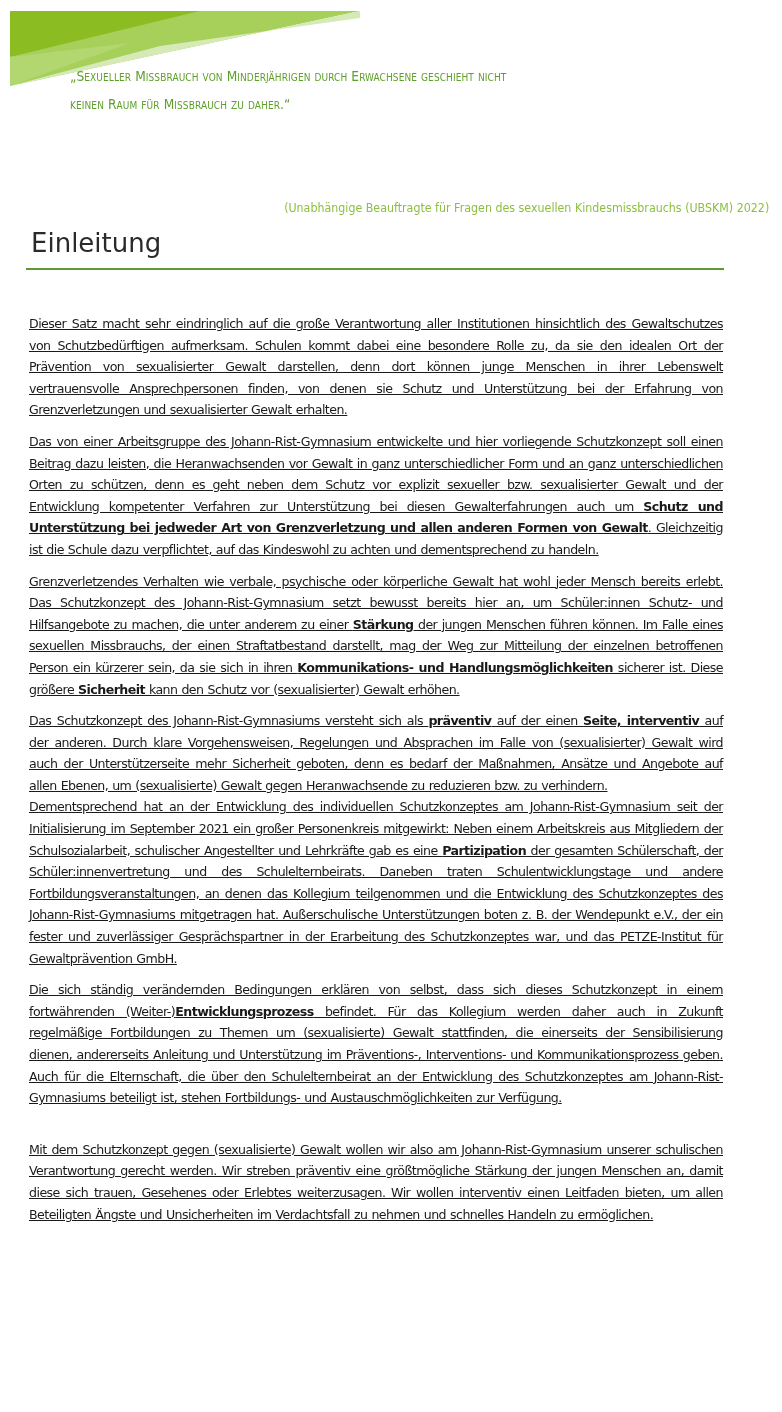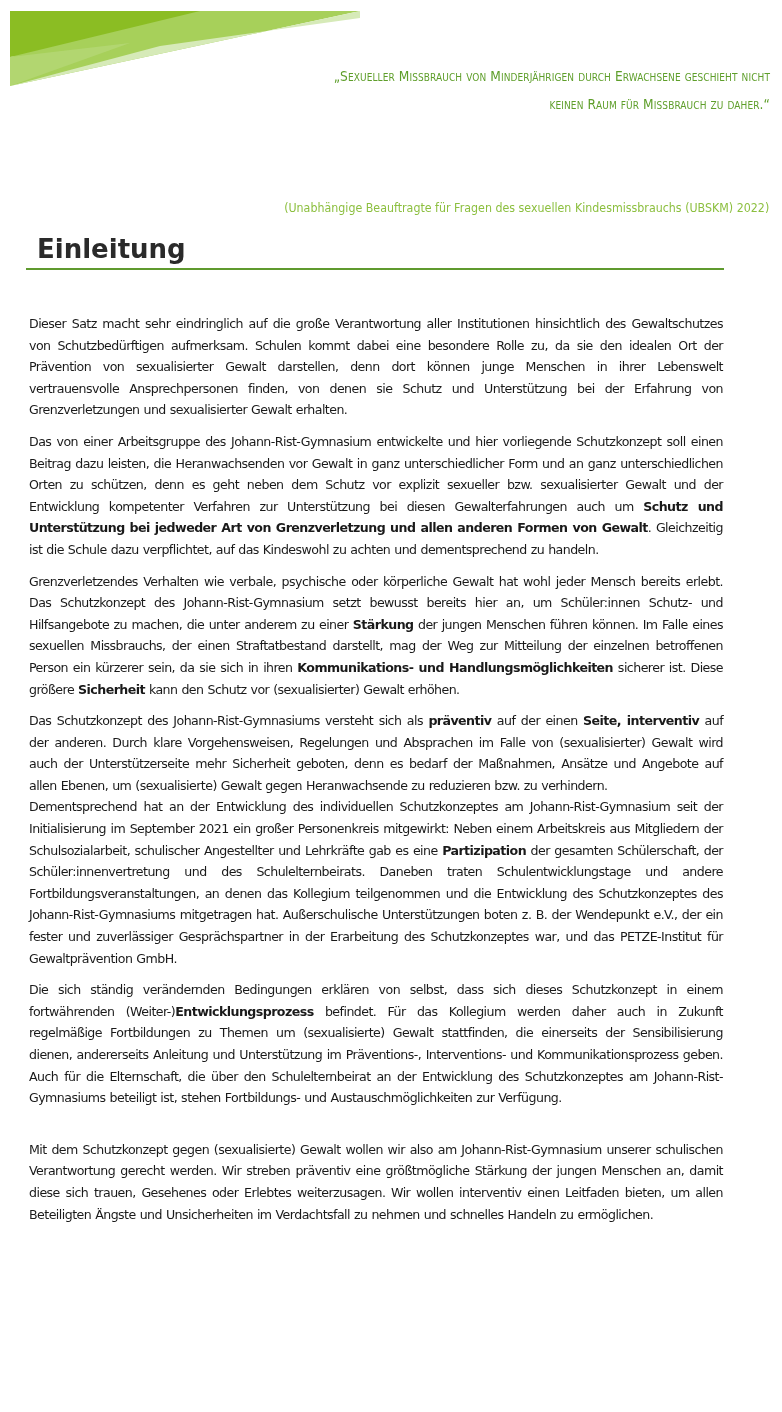--- a/index.html
+++ b/index.html
@@ -4,41 +4,41 @@
 <style>
   html, body { margin: 0; padding: 0; background: #ffffff; }
   body {
     width: 782px; height: 1412px; position: relative; overflow: hidden;
     font-family: "DejaVu Sans Condensed", "DejaVu Sans", sans-serif;
     color: #1a1a1a;
   }
   .banner { position: absolute; left: 0; top: 0; width: 782px; height: 100px; }
   .quote {
     position: absolute; right: 12px; top: 62px; width: 700px;
-    text-align: right; color: #5e9e2a;
+    color: #5e9e2a;
     font-family: "DejaVu Sans", sans-serif;
     font-size: 13.6px; line-height: 28px; letter-spacing: 0.1px;
     font-variant: small-caps;
     font-stretch: condensed;
   }
   .quote .q-line { display: block; white-space: nowrap; }
   .source {
     position: absolute; right: 13px; top: 200px;
     color: #8cbf3f; font-size: 12.6px; white-space: nowrap;
     font-family: "DejaVu Sans", sans-serif;
     transform: scaleX(0.88); transform-origin: right center;
   }
   .heading {
     position: absolute; left: 29px; top: 226px;
     font-family: "DejaVu Sans", sans-serif;
-    font-size: 26px; color: #2a2a2a; font-weight: bold; margin: 8px;
+    font-size: 26px; color: #2a2a2a; font-weight: normal; margin: 2px;
   }
   .rule { position: absolute; left: 26px; top: 268px; width: 698px; height: 2px; background: #5f9a2e; }
   .body {
-    position: absolute; left: 29px; top: 313px; width: 694px;
+    position: absolute; left: 29px; top: 313px; width: 694px; text-decoration: underline;
   }
   .para {
     margin: 0 0 10px 0;
     font-family: "DejaVu Sans", sans-serif;
     font-size: 12.6px; line-height: 21.6px; text-align: justify;
     transform-origin: left top;
     letter-spacing: -0.55px; word-spacing: 0.5px;
   }
   .para b { font-weight: bold; }
   .para.gap-before { margin-top: 30px; }

